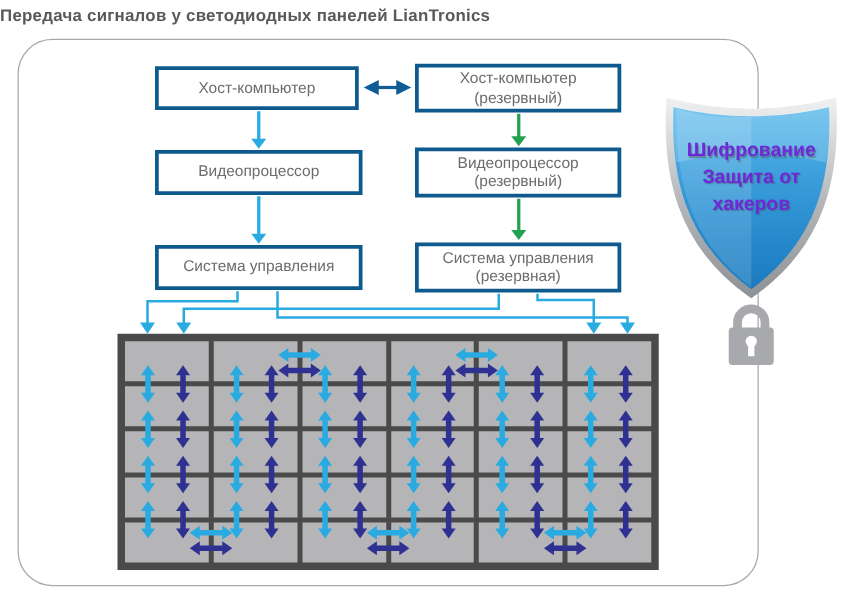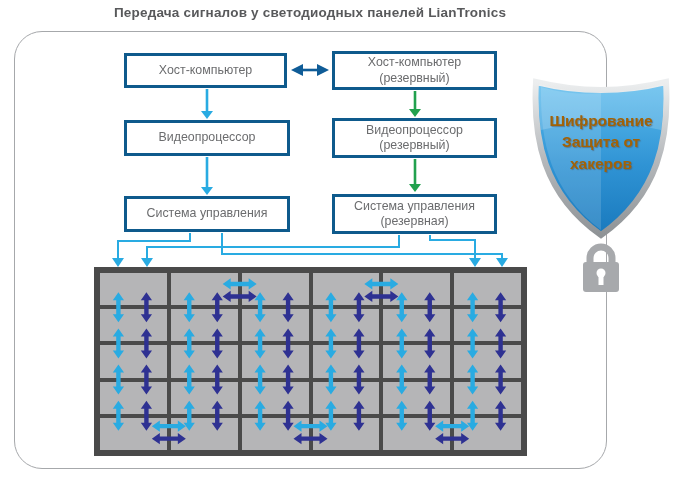--- a/index.html
+++ b/index.html
@@ -4,21 +4,21 @@
 <style>
   html,body{margin:0;padding:0;}
   body{
     width:690px;height:480px;position:relative;overflow:hidden;
     background:#ffffff;
     font-family:"Liberation Sans", sans-serif;
     --main:#29abe2; --backup:#22a14e; --dark:#2e3192; --host:#0f5c97;
     --boxborder:#0e5a8c; --panelfill:#b5b5b7; --panelborder:#4a4a4a; --lock:#a7a9ac;
   }
   .title{
-    position:absolute;left:0;top:5px;width:620px;text-align:center;
+    position:absolute;left:0;top:5px;width:620px;
     font-size:13.5px;font-weight:bold;color:#58595b;letter-spacing:.2px;
   }
   .canvas{
     position:absolute;left:14px;top:31px;width:591px;height:436px;
     border:1px solid #a6a8ab;border-radius:28px;background:#ffffff;z-index:1;
   }
   .dbox{
     position:absolute;z-index:3;background:#fff;
     border:3px solid var(--boxborder);
     color:#6b6c6e;font-size:12.4px;line-height:1.25;
@@ -42,21 +42,21 @@
   .ln{stroke:var(--main);stroke-width:2;fill:none;}
   .hd{fill:var(--main);}
   .chain-m{stroke:var(--main);stroke-width:2.6;fill:none;}
   .chain-b{stroke:var(--backup);stroke-width:2.6;fill:none;}
   .hd-b{fill:var(--backup);}
   .host-ln{stroke:var(--host);stroke-width:2.6;fill:none;}
   .hd-h{fill:var(--host);}
   #shield{position:absolute;left:531px;top:72px;width:140px;height:170px;z-index:6;}
   .shield-label{
     position:absolute;left:531px;top:110px;width:140px;z-index:7;text-align:center;
-    color:#a16207;font-weight:bold;font-size:15.5px;line-height:1.38;
+    color:#6d28d9;font-weight:bold;font-size:15.5px;line-height:1.38;
     white-space:pre-line;text-shadow:1px 1px 1px rgba(80,95,110,.65);
   }
   #lock{position:absolute;left:576px;top:242px;width:50px;height:56px;z-index:6;}
 </style>
 </head>
 <body style="--main: #29abe2; --backup: #22a14e; --dark: #2e3192; --host: #0f5c97; --boxborder: #0e5a8c; --panelfill: #b5b5b7; --panelborder: #4a4a4a; --lock: #a7a9ac;">
 
 <div class="title">Передача сигналов у светодиодных панелей LianTronics</div>
 
 <div class="canvas"></div>

